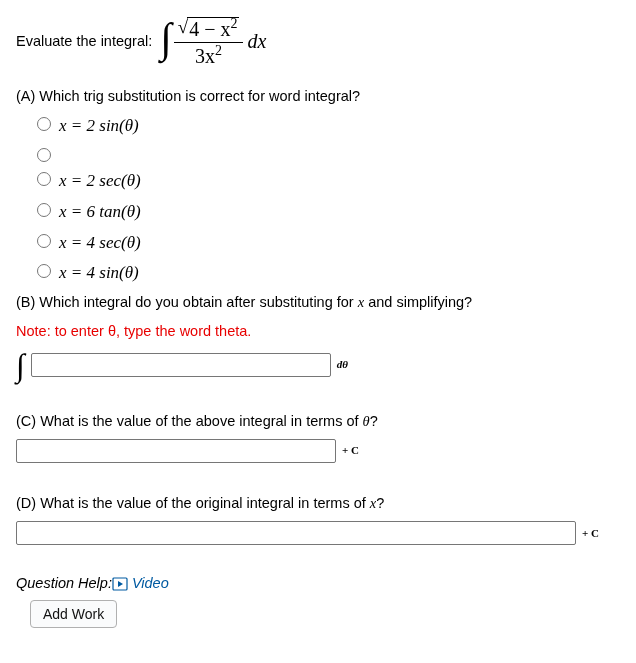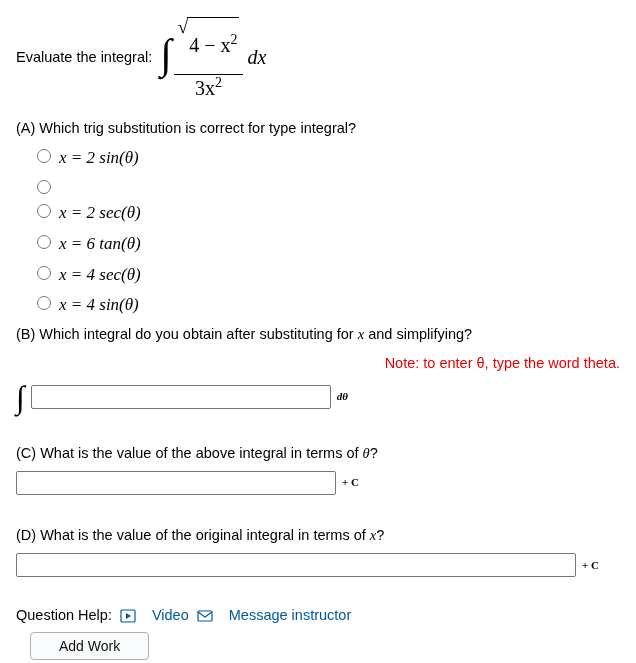--- a/index.html
+++ b/index.html
@@ -51,21 +51,21 @@
     display: inline-flex;
     align-items: flex-start;
   }
   .sqrt-sym {
     font-size: 19px;
     line-height: 1;
     margin-right: -1px;
   }
   .sqrt-body {
     border-top: 1px solid #000;
-    padding: 16px 2px;
+    padding: 0 2px;
     line-height: 1.15;
   }
   sup {
     font-size: 0.7em;
     vertical-align: super;
     line-height: 0;
   }
   .mvar {
     font-family: "Cambria Math", "Times New Roman", serif;
     font-style: italic;
@@ -82,21 +82,20 @@
     font-family: "Cambria Math", "Times New Roman", serif;
   }
   .choices input[type=radio] {
     margin-right: 8px;
     width: 14px;
     height: 14px;
   }
   .red-note {
     color: #e80000;
     margin-top: 2px;
-    text-align: right;
   }
   .input-row {
     display: flex;
     align-items: center;
     margin-top: 8px;
   }
   input[type=text] {
     border: 1px solid #767676;
     border-radius: 2px;
     background: #fff;
@@ -117,42 +116,41 @@
     font-style: italic;
     font-size: 11px;
     margin-left: 6px;
     font-weight: bold;
   }
   .help-row {
     display: flex;
     align-items: center;
     margin-top: 28px;
     font-size: 14.5px;
+    font-style: italic;
   }
   .help-link {
     color: #005AA1;
     text-decoration: none;
     display: inline-flex;
     align-items: center;
-    margin-left: 8px;
     cursor: pointer;
-    gap: 12px;
   }
   .help-link svg, .help-link .icon {
     margin-right: 4px;
     stroke: #005AA1;
     fill: none;
   }
   .add-work-btn {
     border: 1px solid #b0b0b0;
     border-radius: 4px;
     background: #fafbfc;
     color: #111;
     font-size: 14px;
-    padding: 5px 28px;
+    padding: 5px 12px;
     margin-top: 6px;
     cursor: pointer;
     display: inline-block;
   }
 </style>
 </head>
 <body>
 
 <div class="prompt-line">
   <span class="prompt-text">Evaluate the integral:</span>
@@ -168,21 +166,21 @@
         </span>
       </span>
       <span class="den">
         <span>3x</span><sup>2</sup>
       </span>
     </span>
     <span class="mvar" style="font-style:italic;margin-left:2px">dx</span>
   </span>
 </div>
 
-<div class="section">(A) Which trig substitution is correct for type integral?</div>
+<div class="section">(A) Which trig substitution is correct for word integral?</div>
 <div class="choices">
   <label>
     <input type="radio" name="a" style="">
     <span class="mvar">x = 2 sin(θ)</span>
   </label>
   <label>
     <input type="radio" name="a" style="">
   </label>
   <label>
     <input type="radio" name="a" style="">
@@ -230,23 +228,16 @@
 
 <div class="help-row">
   <span>Question Help:</span>
   <a class="help-link">
     <svg width="16" height="14" viewBox="0 0 16 14">
       <rect x="1" y="1" width="14" height="12" rx="1" stroke-width="1.2"></rect>
       <path d="M6 4 L11 7 L6 10 Z" fill="#005AA1" stroke="none"></path>
     </svg>
     <span>Video</span>
   </a>
-  <a class="help-link">
-    <svg width="16" height="14" viewBox="0 0 16 14">
-      <rect x="1" y="2" width="14" height="10" rx="1" stroke-width="1.2"></rect>
-      <path d="M1 3 L8 8 L15 3" stroke-width="1.2"></path>
-    </svg>
-    <span>Message instructor</span>
-  </a>
 </div>
 <div style="margin-left:14px">
   <button class="add-work-btn">Add Work</button>
 </div>
 
 </body></html>

